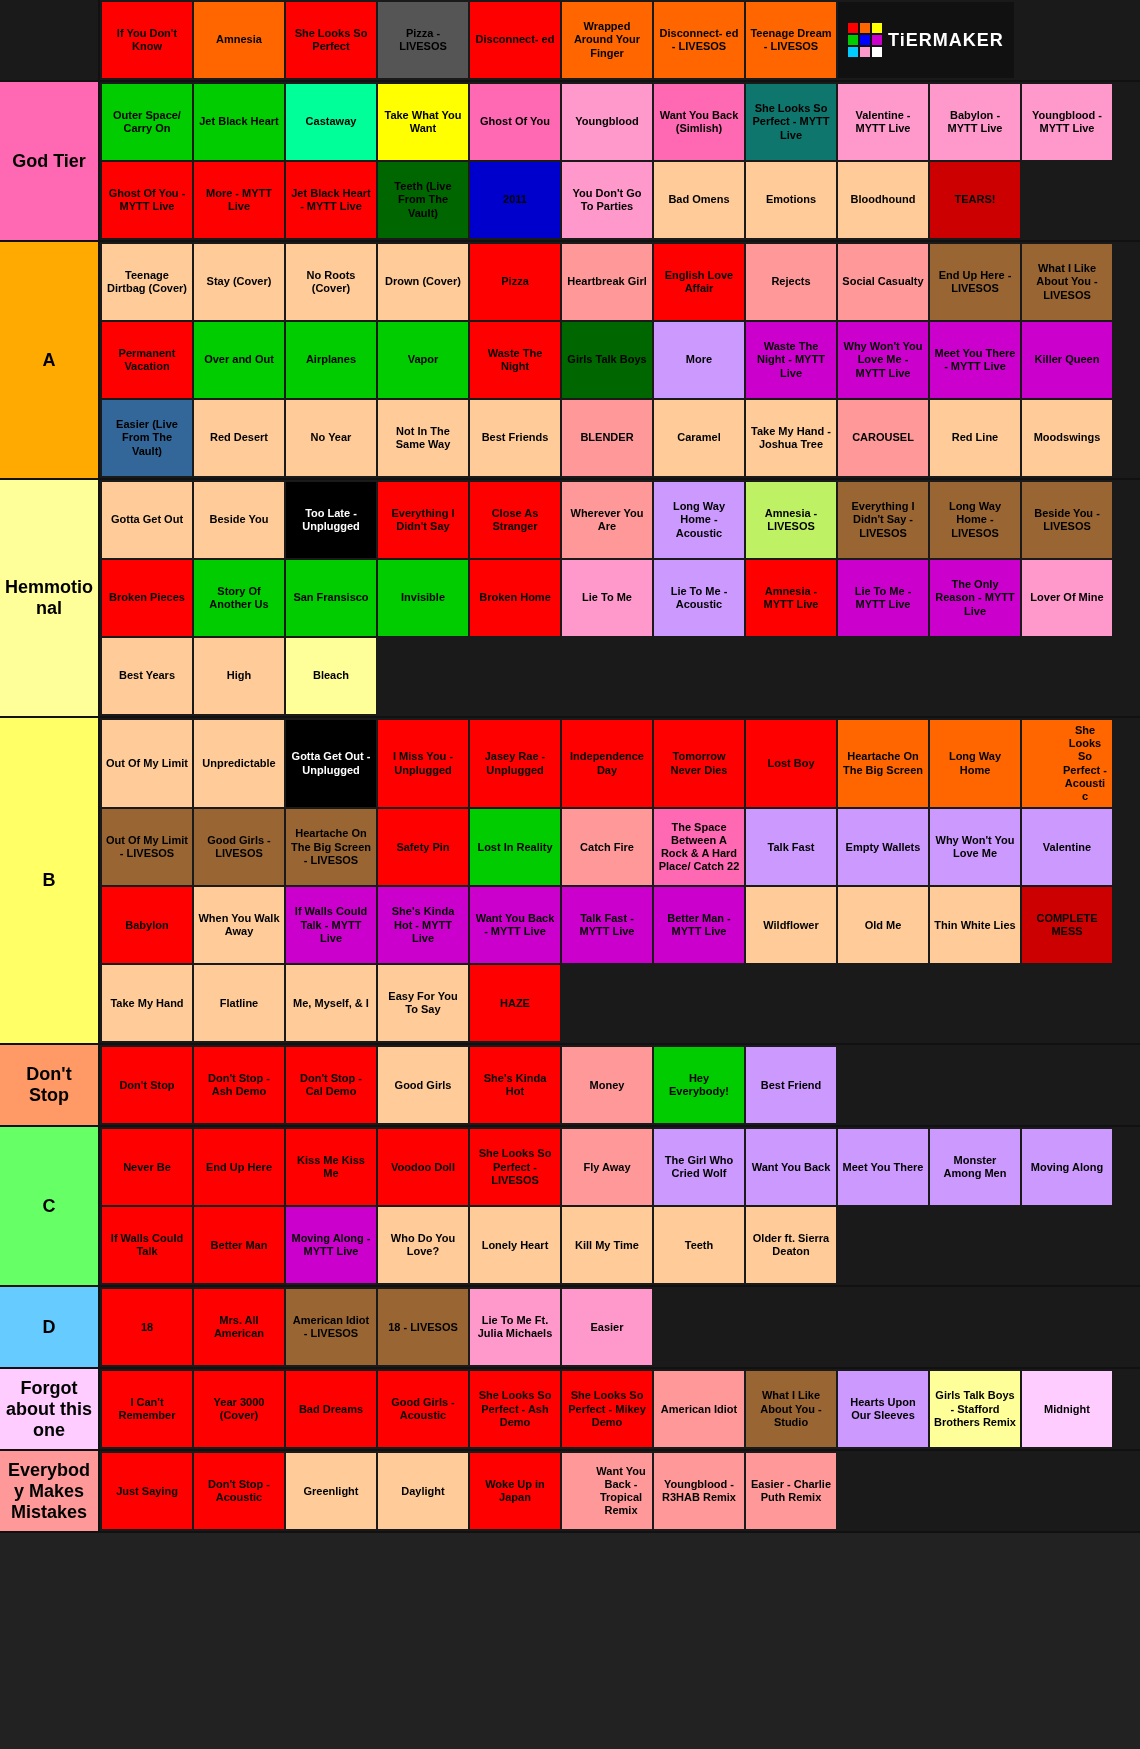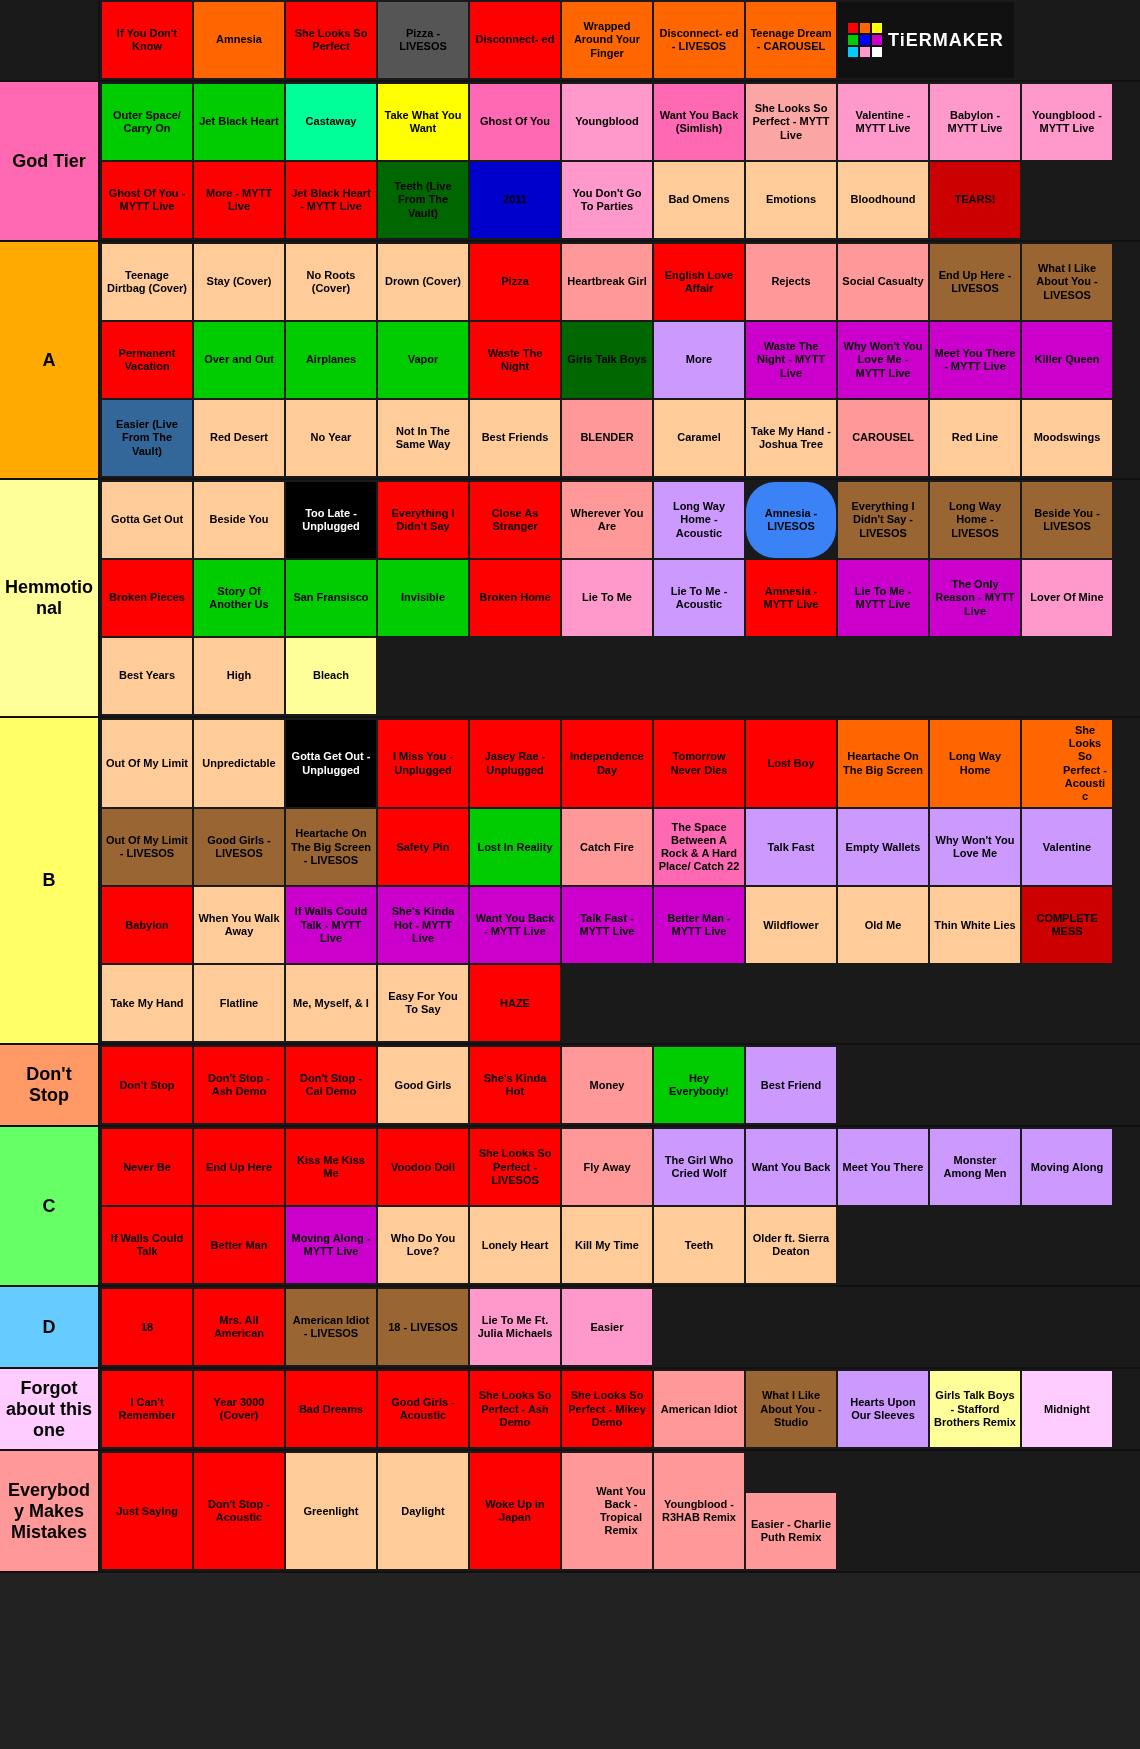--- a/index.html
+++ b/index.html
@@ -60,21 +60,21 @@
 <div class="tier-row" style="background: rgb(26, 26, 26); min-height: 70px;">
       <div class="tier-label" style="background: rgb(26, 26, 26); width: 100px; min-width: 100px;"></div>
       <div class="tier-content">
         <div class="song-card" style="background: rgb(255, 0, 0); color: rgb(0, 0, 0);">If You Don't Know</div>
         <div class="song-card" style="background: rgb(255, 102, 0); color: rgb(0, 0, 0);">Amnesia</div>
         <div class="song-card" style="background: rgb(255, 0, 0); color: rgb(0, 0, 0);">She Looks So Perfect</div>
         <div class="song-card" style="background: rgb(85, 85, 85); color: rgb(0, 0, 0);">Pizza - LIVESOS</div>
         <div class="song-card" style="background: rgb(255, 0, 0); color: rgb(0, 0, 0);">Disconnect- ed</div>
         <div class="song-card" style="background: rgb(255, 102, 0); color: rgb(0, 0, 0);">Wrapped Around Your Finger</div>
         <div class="song-card" style="background: rgb(255, 102, 0); color: rgb(0, 0, 0);">Disconnect- ed - LIVESOS</div>
-        <div class="song-card" style="background: rgb(255, 102, 0); color: rgb(0, 0, 0);">Teenage Dream - CAROUSEL</div>
+        <div class="song-card" style="background: rgb(255, 102, 0); color: rgb(0, 0, 0);">Teenage Dream - LIVESOS</div>
         <div style="display: flex; align-items: center; justify-content: center; background: rgb(17, 17, 17); min-width: 120px; padding: 5px 10px;">
           <div style="display: grid; grid-template-columns: repeat(3, 10px); grid-template-rows: repeat(3, 10px); gap: 2px; margin-right: 6px;">
             <div style="width: 10px; height: 10px; background: rgb(255, 0, 0);"></div>
             <div style="width: 10px; height: 10px; background: rgb(255, 102, 0);"></div>
             <div style="width: 10px; height: 10px; background: rgb(255, 255, 0);"></div>
             <div style="width: 10px; height: 10px; background: rgb(0, 204, 0);"></div>
             <div style="width: 10px; height: 10px; background: rgb(0, 0, 255);"></div>
             <div style="width: 10px; height: 10px; background: rgb(204, 0, 204);"></div>
             <div style="width: 10px; height: 10px; background: rgb(0, 204, 255);"></div>
             <div style="width: 10px; height: 10px; background: rgb(255, 153, 204);"></div>
@@ -87,21 +87,21 @@
     <div class="tier-row">
       <div class="tier-label" style="background: rgb(255, 105, 180);">God Tier</div>
       <div class="tier-content">
         <div class="song-card" style="background: rgb(0, 204, 0); color: rgb(0, 0, 0);">Outer Space/ Carry On</div>
         <div class="song-card" style="background: rgb(0, 204, 0); color: rgb(0, 0, 0);">Jet Black Heart</div>
         <div class="song-card" style="background: rgb(0, 255, 153); color: rgb(0, 0, 0);">Castaway</div>
         <div class="song-card" style="background: rgb(255, 255, 0); color: rgb(0, 0, 0);">Take What You Want</div>
         <div class="song-card" style="background: rgb(255, 105, 180); color: rgb(0, 0, 0);">Ghost Of You</div>
         <div class="song-card" style="background: rgb(255, 153, 204); color: rgb(0, 0, 0);">Youngblood</div>
         <div class="song-card" style="background: rgb(255, 105, 180); color: rgb(0, 0, 0);">Want You Back (Simlish)</div>
-        <div class="song-card" style="background: #fca5a5; color: rgb(0, 0, 0);">She Looks So Perfect - MYTT Live</div>
+        <div class="song-card" style="background: #0f766e; color: rgb(0, 0, 0);">She Looks So Perfect - MYTT Live</div>
         <div class="song-card" style="background: rgb(255, 153, 204); color: rgb(0, 0, 0);">Valentine - MYTT Live</div>
         <div class="song-card" style="background: rgb(255, 153, 204); color: rgb(0, 0, 0);">Babylon - MYTT Live</div>
         <div class="song-card" style="background: rgb(255, 153, 204); color: rgb(0, 0, 0);">Youngblood - MYTT Live</div>
         <div class="song-card" style="background: rgb(255, 0, 0); color: rgb(0, 0, 0);">Ghost Of You - MYTT Live</div>
         <div class="song-card" style="background: rgb(255, 0, 0); color: rgb(0, 0, 0);">More - MYTT Live</div>
         <div class="song-card" style="background: rgb(255, 0, 0); color: rgb(0, 0, 0);">Jet Black Heart - MYTT Live</div>
         <div class="song-card" style="background: rgb(0, 102, 0); color: rgb(0, 0, 0);">Teeth (Live From The Vault)</div>
         <div class="song-card" style="background: rgb(0, 0, 204); color: rgb(0, 0, 0);">2011</div>
         <div class="song-card" style="background: rgb(255, 153, 204); color: rgb(0, 0, 0);">You Don't Go To Parties</div>
         <div class="song-card" style="background: rgb(255, 204, 153); color: rgb(0, 0, 0);">Bad Omens</div>
@@ -151,21 +151,21 @@
     <div class="tier-row">
       <div class="tier-label" style="background: rgb(255, 255, 153);">Hemmotional</div>
       <div class="tier-content">
         <div class="song-card" style="background: rgb(255, 204, 153); color: rgb(0, 0, 0);">Gotta Get Out</div>
         <div class="song-card" style="background: rgb(255, 204, 153); color: rgb(0, 0, 0);">Beside You</div>
         <div class="song-card" style="background: rgb(0, 0, 0); color: rgb(255, 255, 255);">Too Late - Unplugged</div>
         <div class="song-card" style="background: rgb(255, 0, 0); color: rgb(0, 0, 0);">Everything I Didn't Say</div>
         <div class="song-card" style="background: rgb(255, 0, 0); color: rgb(0, 0, 0);">Close As Stranger</div>
         <div class="song-card" style="background: rgb(255, 153, 153); color: rgb(0, 0, 0);">Wherever You Are</div>
         <div class="song-card" style="background: rgb(204, 153, 255); color: rgb(0, 0, 0);">Long Way Home - Acoustic</div>
-        <div class="song-card" style="background: #3b82f6; color: rgb(0, 0, 0); border-radius: 29px;">Amnesia - LIVESOS</div>
+        <div class="song-card" style="background: #bef264; color: rgb(0, 0, 0);">Amnesia - LIVESOS</div>
         <div class="song-card" style="background: rgb(153, 102, 51); color: rgb(0, 0, 0);">Everything I Didn't Say - LIVESOS</div>
         <div class="song-card" style="background: rgb(153, 102, 51); color: rgb(0, 0, 0);">Long Way Home - LIVESOS</div>
         <div class="song-card" style="background: rgb(153, 102, 51); color: rgb(0, 0, 0);">Beside You - LIVESOS</div>
         <div class="song-card" style="background: rgb(255, 0, 0); color: rgb(0, 0, 0);">Broken Pieces</div>
         <div class="song-card" style="background: rgb(0, 204, 0); color: rgb(0, 0, 0);">Story Of Another Us</div>
         <div class="song-card" style="background: rgb(0, 204, 0); color: rgb(0, 0, 0);">San Fransisco</div>
         <div class="song-card" style="background: rgb(0, 204, 0); color: rgb(0, 0, 0);">Invisible</div>
         <div class="song-card" style="background: rgb(255, 0, 0); color: rgb(0, 0, 0);">Broken Home</div>
         <div class="song-card" style="background: rgb(255, 153, 204); color: rgb(0, 0, 0);">Lie To Me</div>
         <div class="song-card" style="background: rgb(204, 153, 255); color: rgb(0, 0, 0);">Lie To Me - Acoustic</div>
@@ -288,16 +288,16 @@
     <div class="tier-row">
       <div class="tier-label" style="background: rgb(255, 153, 153);">Everybody Makes Mistakes</div>
       <div class="tier-content">
         <div class="song-card" style="background: rgb(255, 0, 0); color: rgb(0, 0, 0);">Just Saying</div>
         <div class="song-card" style="background: rgb(255, 0, 0); color: rgb(0, 0, 0);">Don't Stop - Acoustic</div>
         <div class="song-card" style="background: rgb(255, 204, 153); color: rgb(0, 0, 0);">Greenlight</div>
         <div class="song-card" style="background: rgb(255, 204, 153); color: rgb(0, 0, 0);">Daylight</div>
         <div class="song-card" style="background: rgb(255, 0, 0); color: rgb(0, 0, 0);">Woke Up in Japan</div>
         <div class="song-card" style="background: rgb(255, 153, 153); color: rgb(0, 0, 0); padding-left: 32px;">Want You Back - Tropical Remix</div>
         <div class="song-card" style="background: rgb(255, 153, 153); color: rgb(0, 0, 0);">Youngblood - R3HAB Remix</div>
-        <div class="song-card" style="background: rgb(255, 153, 153); color: rgb(0, 0, 0); margin-top: 40px;">Easier - Charlie Puth Remix</div>
+        <div class="song-card" style="background: rgb(255, 153, 153); color: rgb(0, 0, 0);">Easier - Charlie Puth Remix</div>
       </div>
     </div>
   </div>
 
 </body></html>

